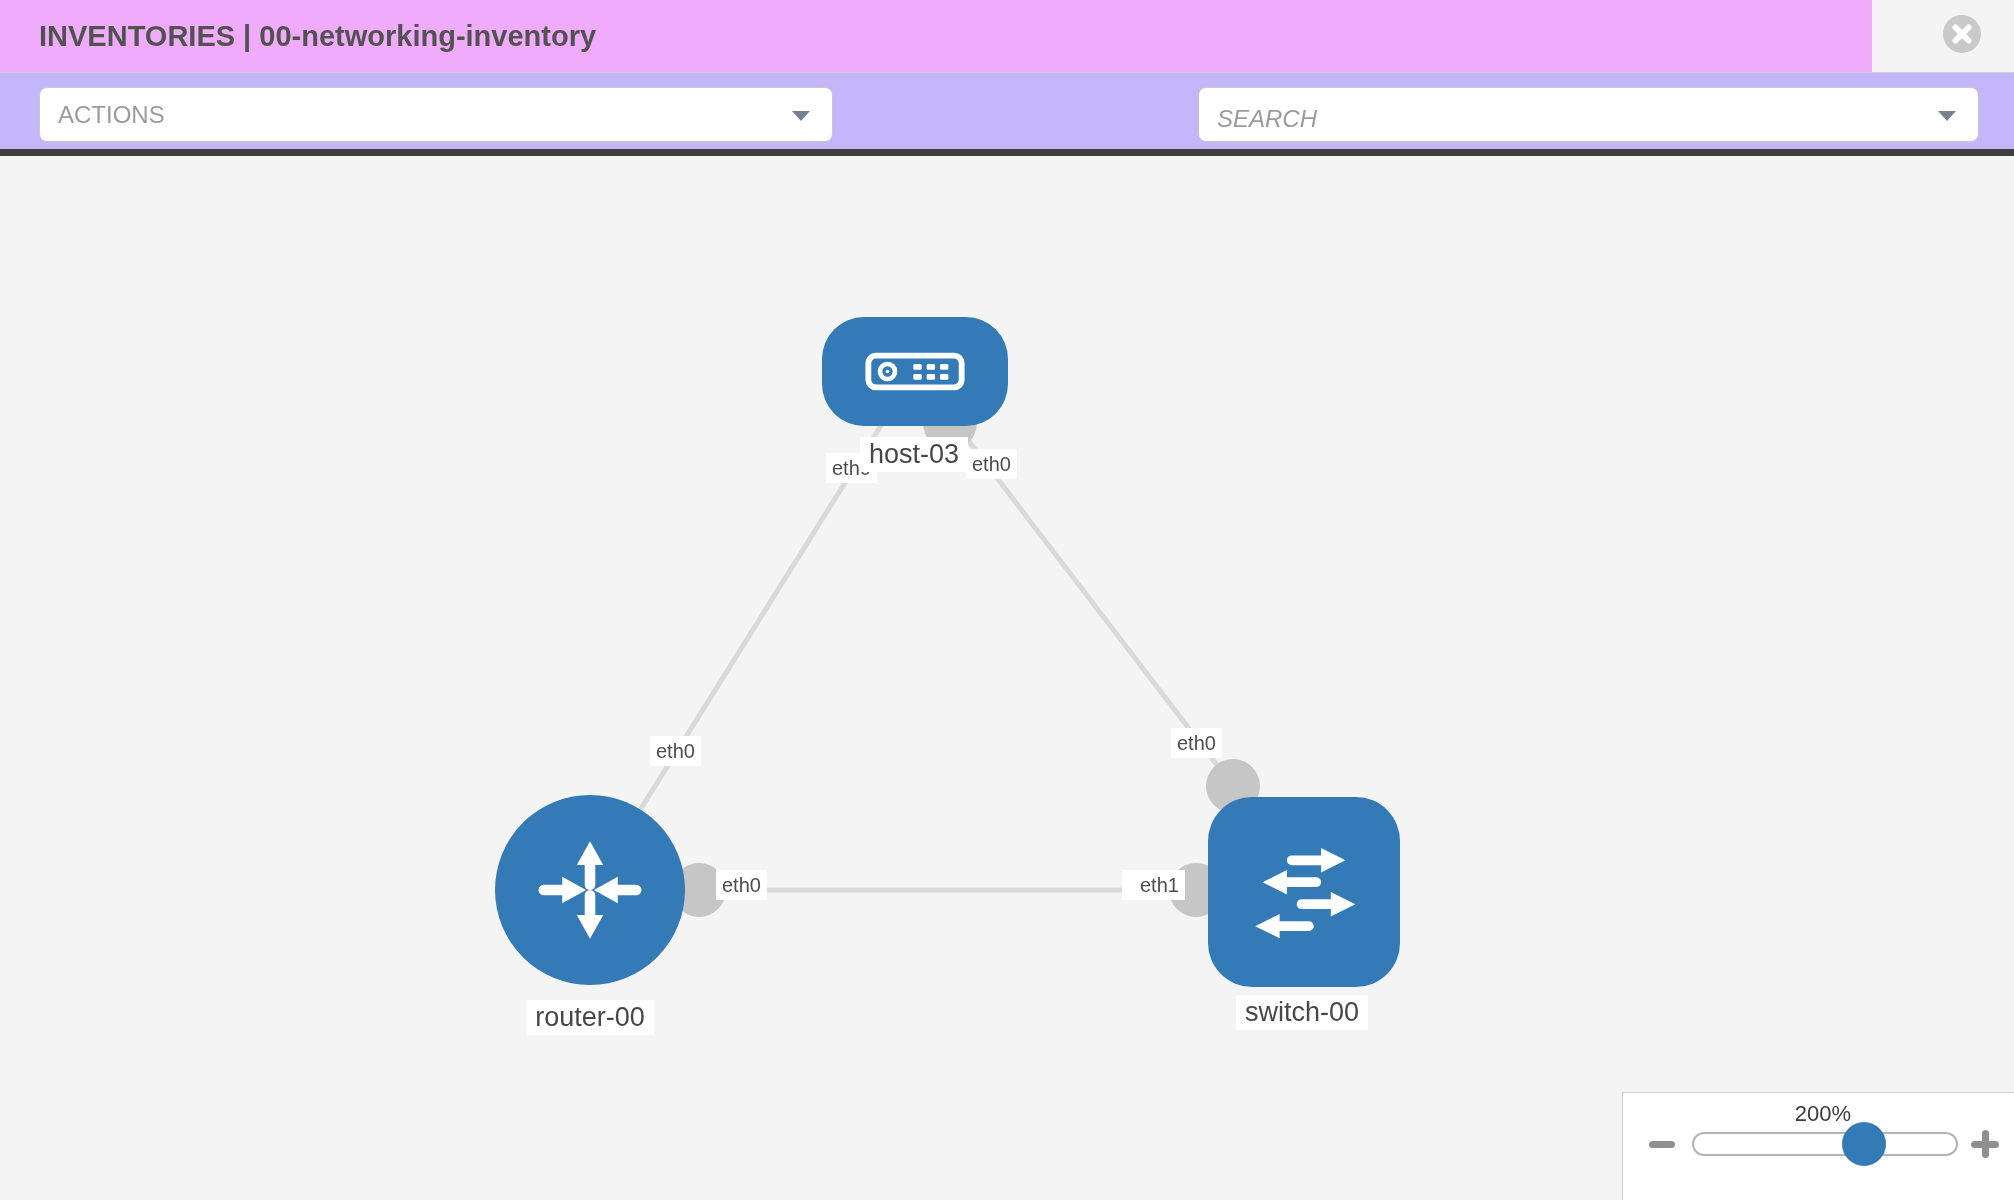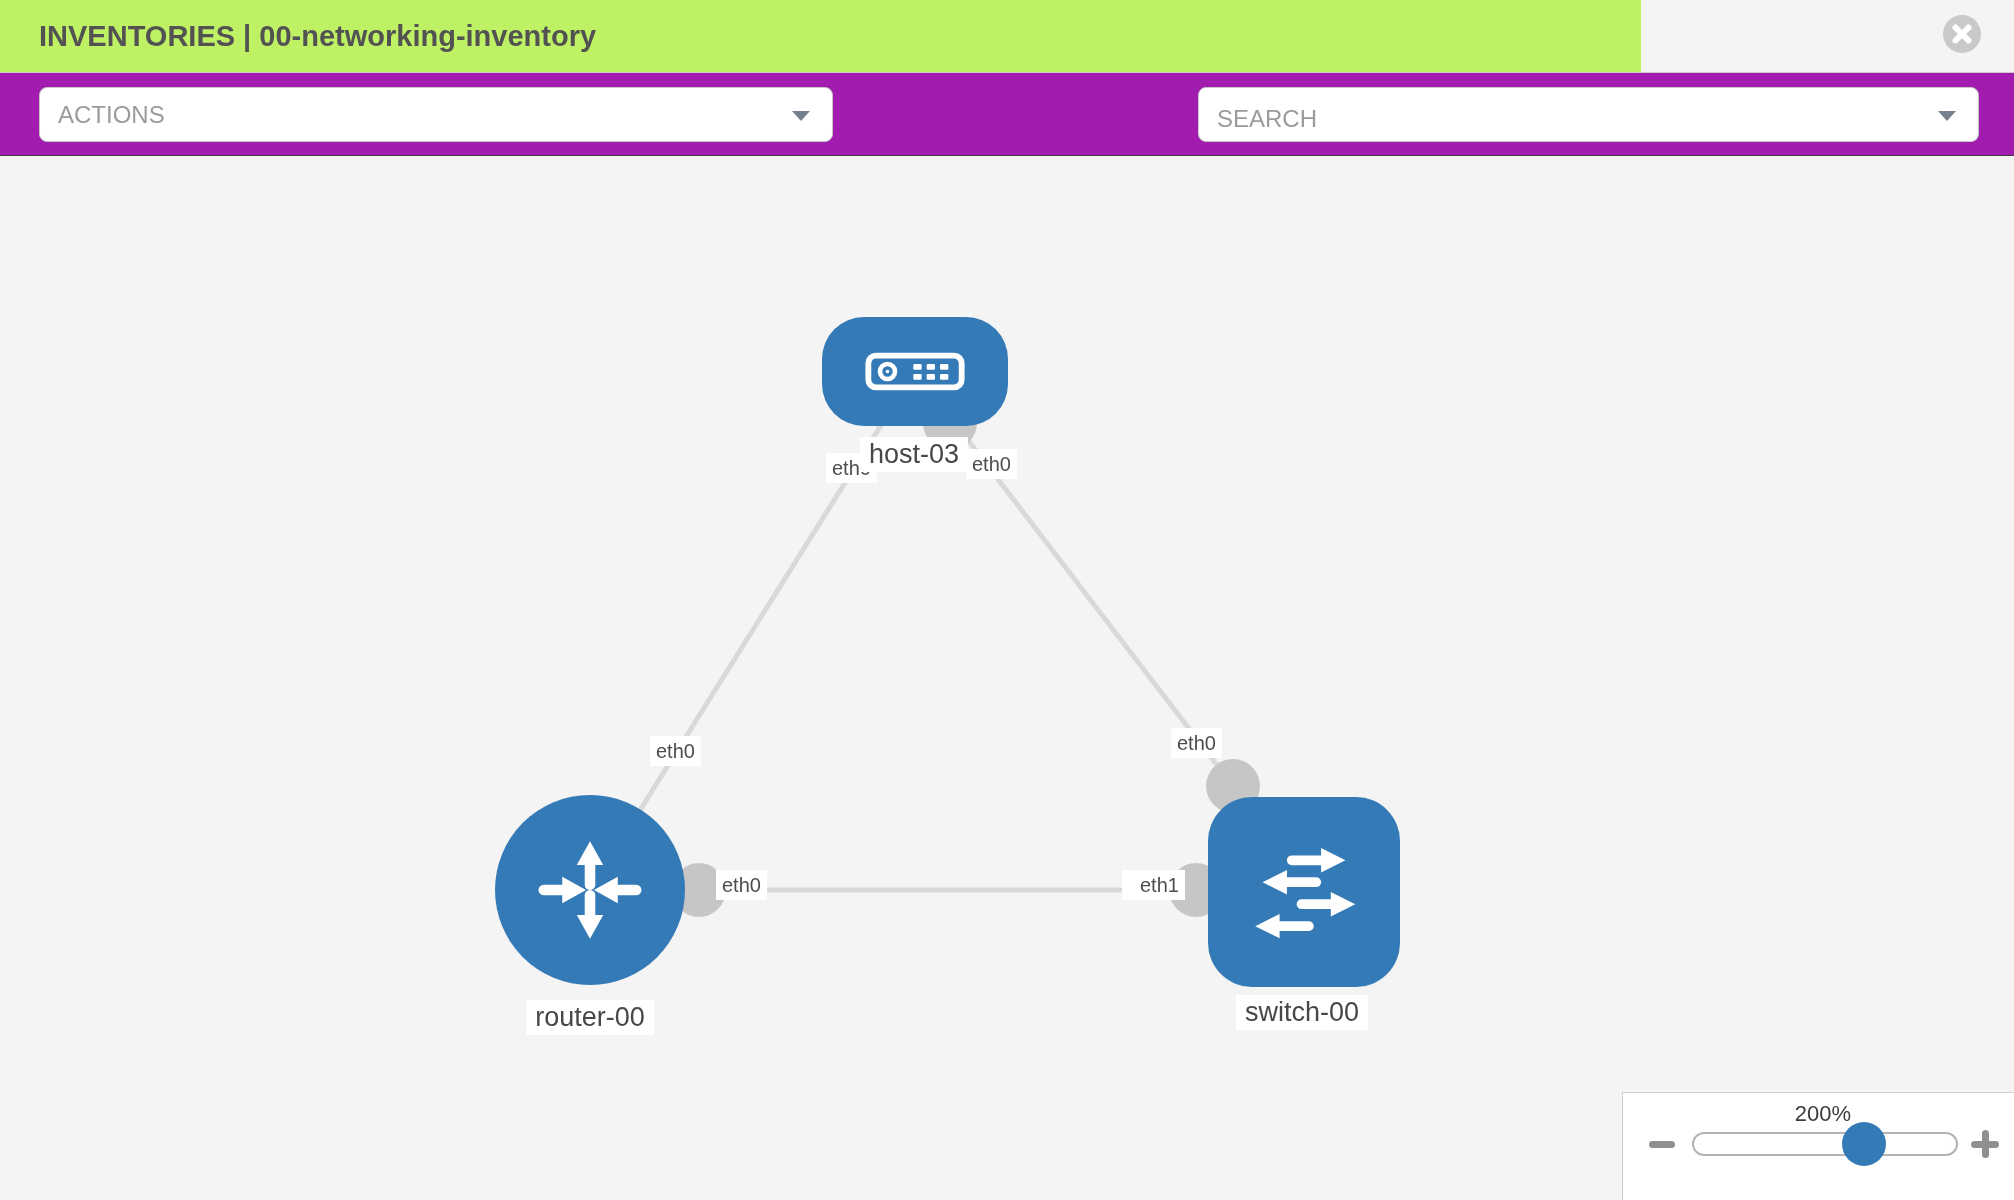--- a/index.html
+++ b/index.html
@@ -1,36 +1,36 @@
 <!DOCTYPE html>
 <html><head>
 <meta charset="utf-8">
 <style>
   html,body{margin:0;padding:0;background:#fff;}
   .page{position:relative;width:2014px;height:1200px;overflow:hidden;
         font-family:"Liberation Sans","DejaVu Sans",sans-serif;background:#f4f4f4;}
 
   
-  .header{position:absolute;left:0;top:0;width:1641px;height:72px;background:#bef264;}
+  .header{position:absolute;left:0;top:0;width:1872px;height:72px;background:#f0abfc;}
   .page-title{position:absolute;left:39px;top:0;height:72px;line-height:72px;
               font-size:29px;font-weight:bold;color:#525252;white-space:nowrap;}
   .close-btn{position:absolute;left:1943px;top:15px;width:38px;height:38px;cursor:pointer;}
 
   
-  .toolbar{position:absolute;left:0;top:72px;width:2014px;height:84px;background:#a21caf;
-           border-top:1px solid #cccccc;border-bottom:1px solid #404040;box-sizing:border-box;}
+  .toolbar{position:absolute;left:0;top:72px;width:2014px;height:84px;background:#c4b5fd;
+           border-top:1px solid #cccccc;border-bottom:7px solid #404040;box-sizing:border-box;}
   .combo{position:absolute;top:14px;height:55px;background:#fff;border:1px solid #c6c6c6;
          border-radius:8px;box-sizing:border-box;cursor:pointer;}
   .combo-actions{left:39px;width:794px;}
   .combo-search{left:1198px;width:781px;}
   .combo-text{position:absolute;left:18px;top:0;height:53px;line-height:53px;
               font-size:24px;color:#9b9b9b;}
   .combo-input{position:absolute;left:0;top:0;width:100%;height:100%;border:none;outline:none;
                background:transparent;padding:8px 60px 0 18px;box-sizing:border-box;
-               font-family:"Liberation Sans","DejaVu Sans",sans-serif;font-size:24px;color:#555;}
+               font-family:"Liberation Sans","DejaVu Sans",sans-serif;font-size:24px;color:#555;font-style:italic;}
   .combo-input::placeholder{color:#9b9b9b;opacity:1;}
   .caret{position:absolute;right:22px;top:23px;width:0;height:0;
          border-left:9px solid transparent;border-right:9px solid transparent;
          border-top:10px solid #76808e;}
   .tool-icon-btn{position:absolute;top:96px;width:42px;height:42px;cursor:pointer;}
   .btn-wrench{left:1047px;}
   .btn-key{left:1112px;}
 
   
   .canvas{position:absolute;left:0;top:156px;width:2014px;height:1044px;background:#f4f4f4;}

